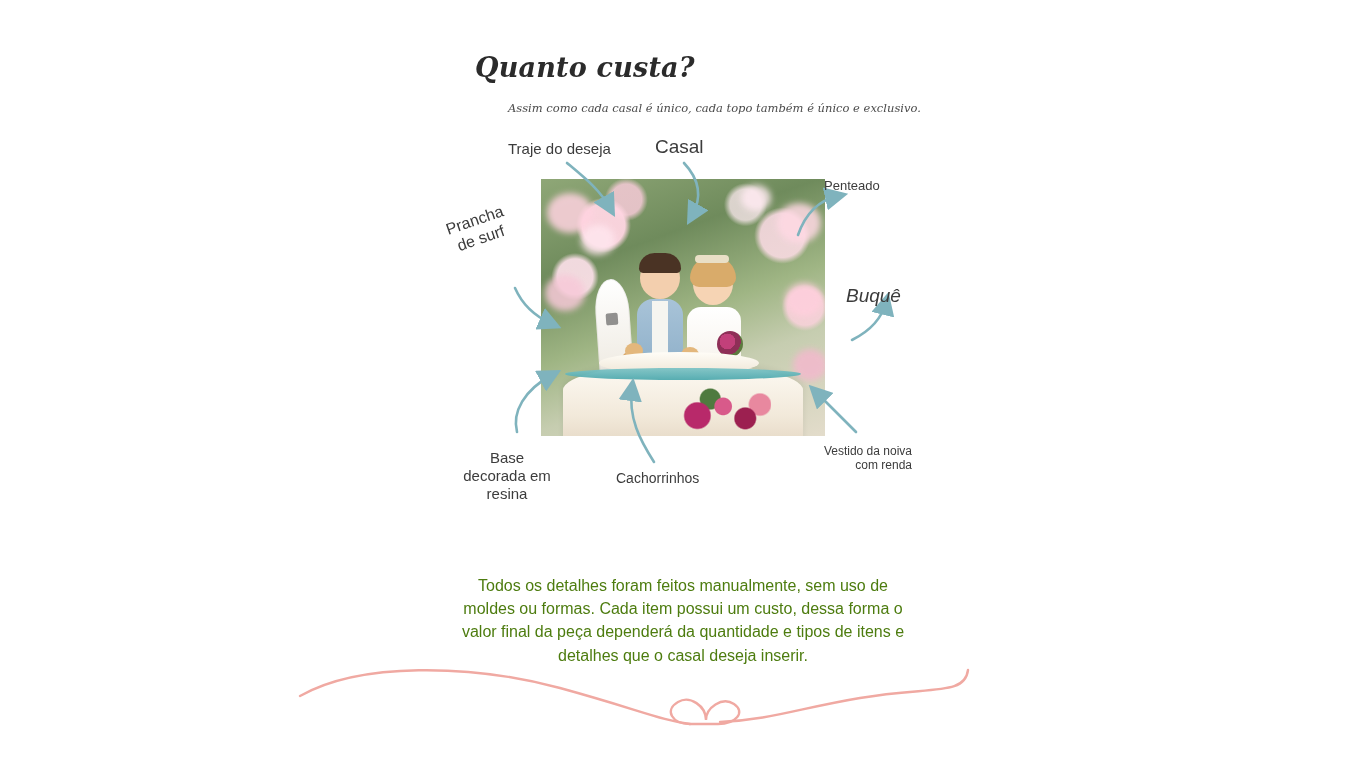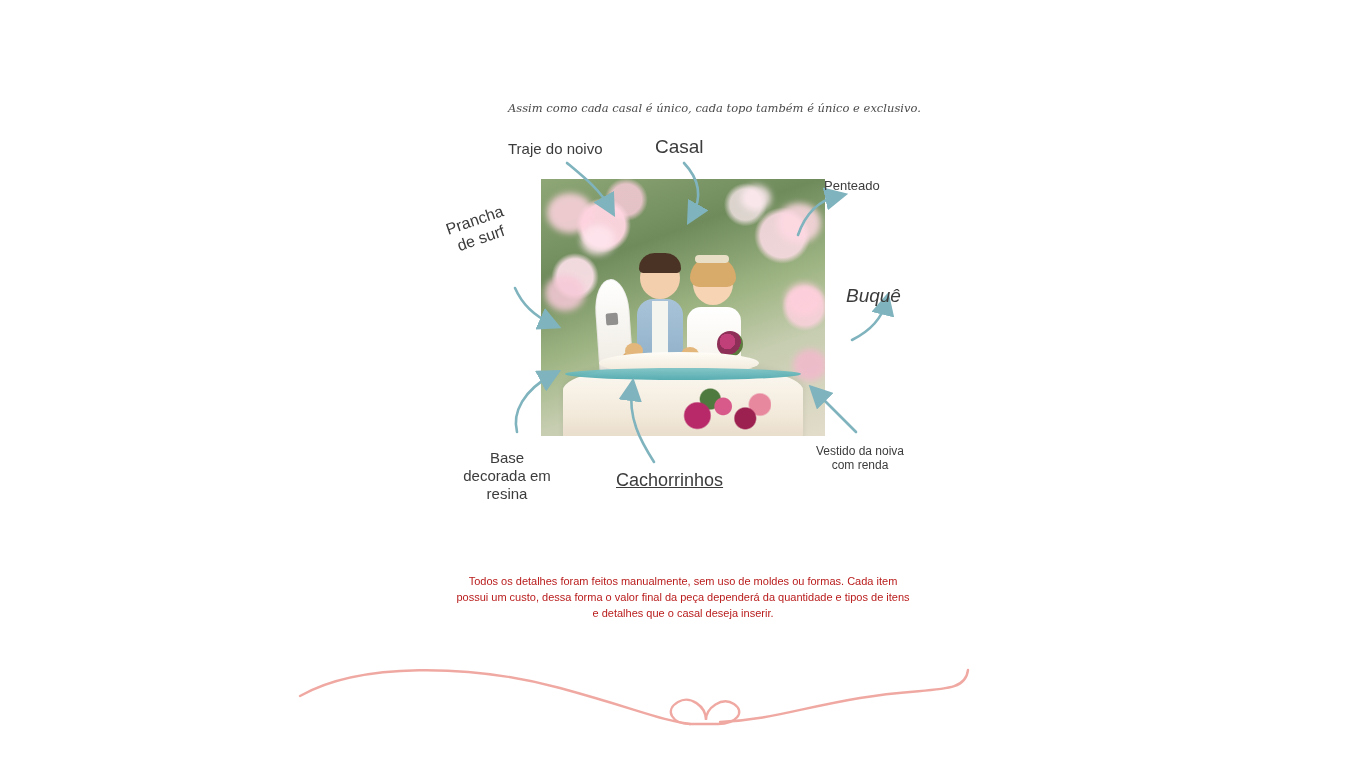--- a/index.html
+++ b/index.html
@@ -259,22 +259,22 @@
     position: absolute;
     font-family: "Liberation Sans", sans-serif;
     color: #3c3c3c;
     line-height: 1.2;
     white-space: pre-line;
   }
   .lbl-traje     { left: 508px; top: 140px; font-size: 15px; }
   .lbl-casal     { left: 655px; top: 136px; font-size: 19px; text-align: right; }
   .lbl-penteado  { left: 824px; top: 139px; font-size: 13px; margin-top: 39px; }
   .lbl-buque     { left: 846px; top: 285px; font-size: 19px; font-style: italic; }
-  .lbl-vestido   { left: 808px; top: 444px; font-size: 12px; text-align: center; width: 104px; }
-  .lbl-cachorro  { left: 616px; top: 470px; font-size: 18px; text-decoration: underline; }
+  .lbl-vestido   { left: 808px; top: 444px; font-size: 12px; text-align: right; width: 104px; }
+  .lbl-cachorro  { left: 616px; top: 470px; font-size: 14px; }
   .lbl-base      { left: 455px; top: 449px; font-size: 15px; text-align: center; width: 104px; }
   .lbl-prancha {
     left: 428px; top: 226px; font-size: 16px;
     transform: rotate(-19deg);
     transform-origin: left top;
     text-align: center;
     width: 92px;
   }
 
   
@@ -284,40 +284,41 @@
     pointer-events: none;
   }
 
   
   .body-text {
     position: absolute;
     left: 455px;
     top: 574px;
     width: 456px;
     text-align: center;
-    font-size: 11px;
+    font-size: 16px;
     line-height: 1.45;
-    color: #b91c1c;
+    color: #4d7c0f;
   }
 
   
   .swirl {
     position: absolute;
     left: 0;
     bottom: 0;
     width: 1366px;
     height: 110px;
     pointer-events: none;
   }
 </style>
 </head>
 <body>
 
 <div class="slide">
 
+  <div class="title">Quanto custa?</div>
   <div class="subtitle">Assim como cada casal é único, cada topo também é único e exclusivo.</div>
 
   <div class="photo-frame">
     <div class="photo">
       <div class="bokeh" style="left:6px; top:14px; width:46px; height:40px; background:#ffd3e0;"></div>
       <div class="bokeh" style="left:40px; top:46px; width:34px; height:30px; background:#ffe6ee;"></div>
       <div class="bokeh" style="left:4px; top:96px; width:40px; height:36px; background:#f7c9d8;"></div>
       <div class="bokeh" style="left:236px; top:24px; width:44px; height:40px; background:#ffd9e4;"></div>
       <div class="bokeh" style="left:244px; top:104px; width:38px; height:34px; background:#ffcfdd;"></div>
       <div class="bokeh" style="left:200px; top:6px; width:30px; height:26px; background:#ffeaf1;"></div>
@@ -366,21 +367,21 @@
       <path d="M856,432 C842,418 828,404 816,392"></path>
 
       <path d="M654,462 C640,440 628,418 632,388"></path>
 
       <path d="M517,432 C512,412 524,390 552,375"></path>
 
       <path d="M515,288 C522,304 534,316 552,324"></path>
     </g>
   </svg>
 
-  <div class="label lbl-traje">Traje do noivo</div>
+  <div class="label lbl-traje">Traje do deseja</div>
   <div class="label lbl-casal">Casal</div>
   <div class="label lbl-penteado">Penteado</div>
   <div class="label lbl-buque">Buquê</div>
   <div class="label lbl-vestido">Vestido da noiva
 com renda</div>
   <div class="label lbl-cachorro">Cachorrinhos</div>
   <div class="label lbl-base">Base
 decorada em
 resina</div>
   <div class="label lbl-prancha">Prancha

